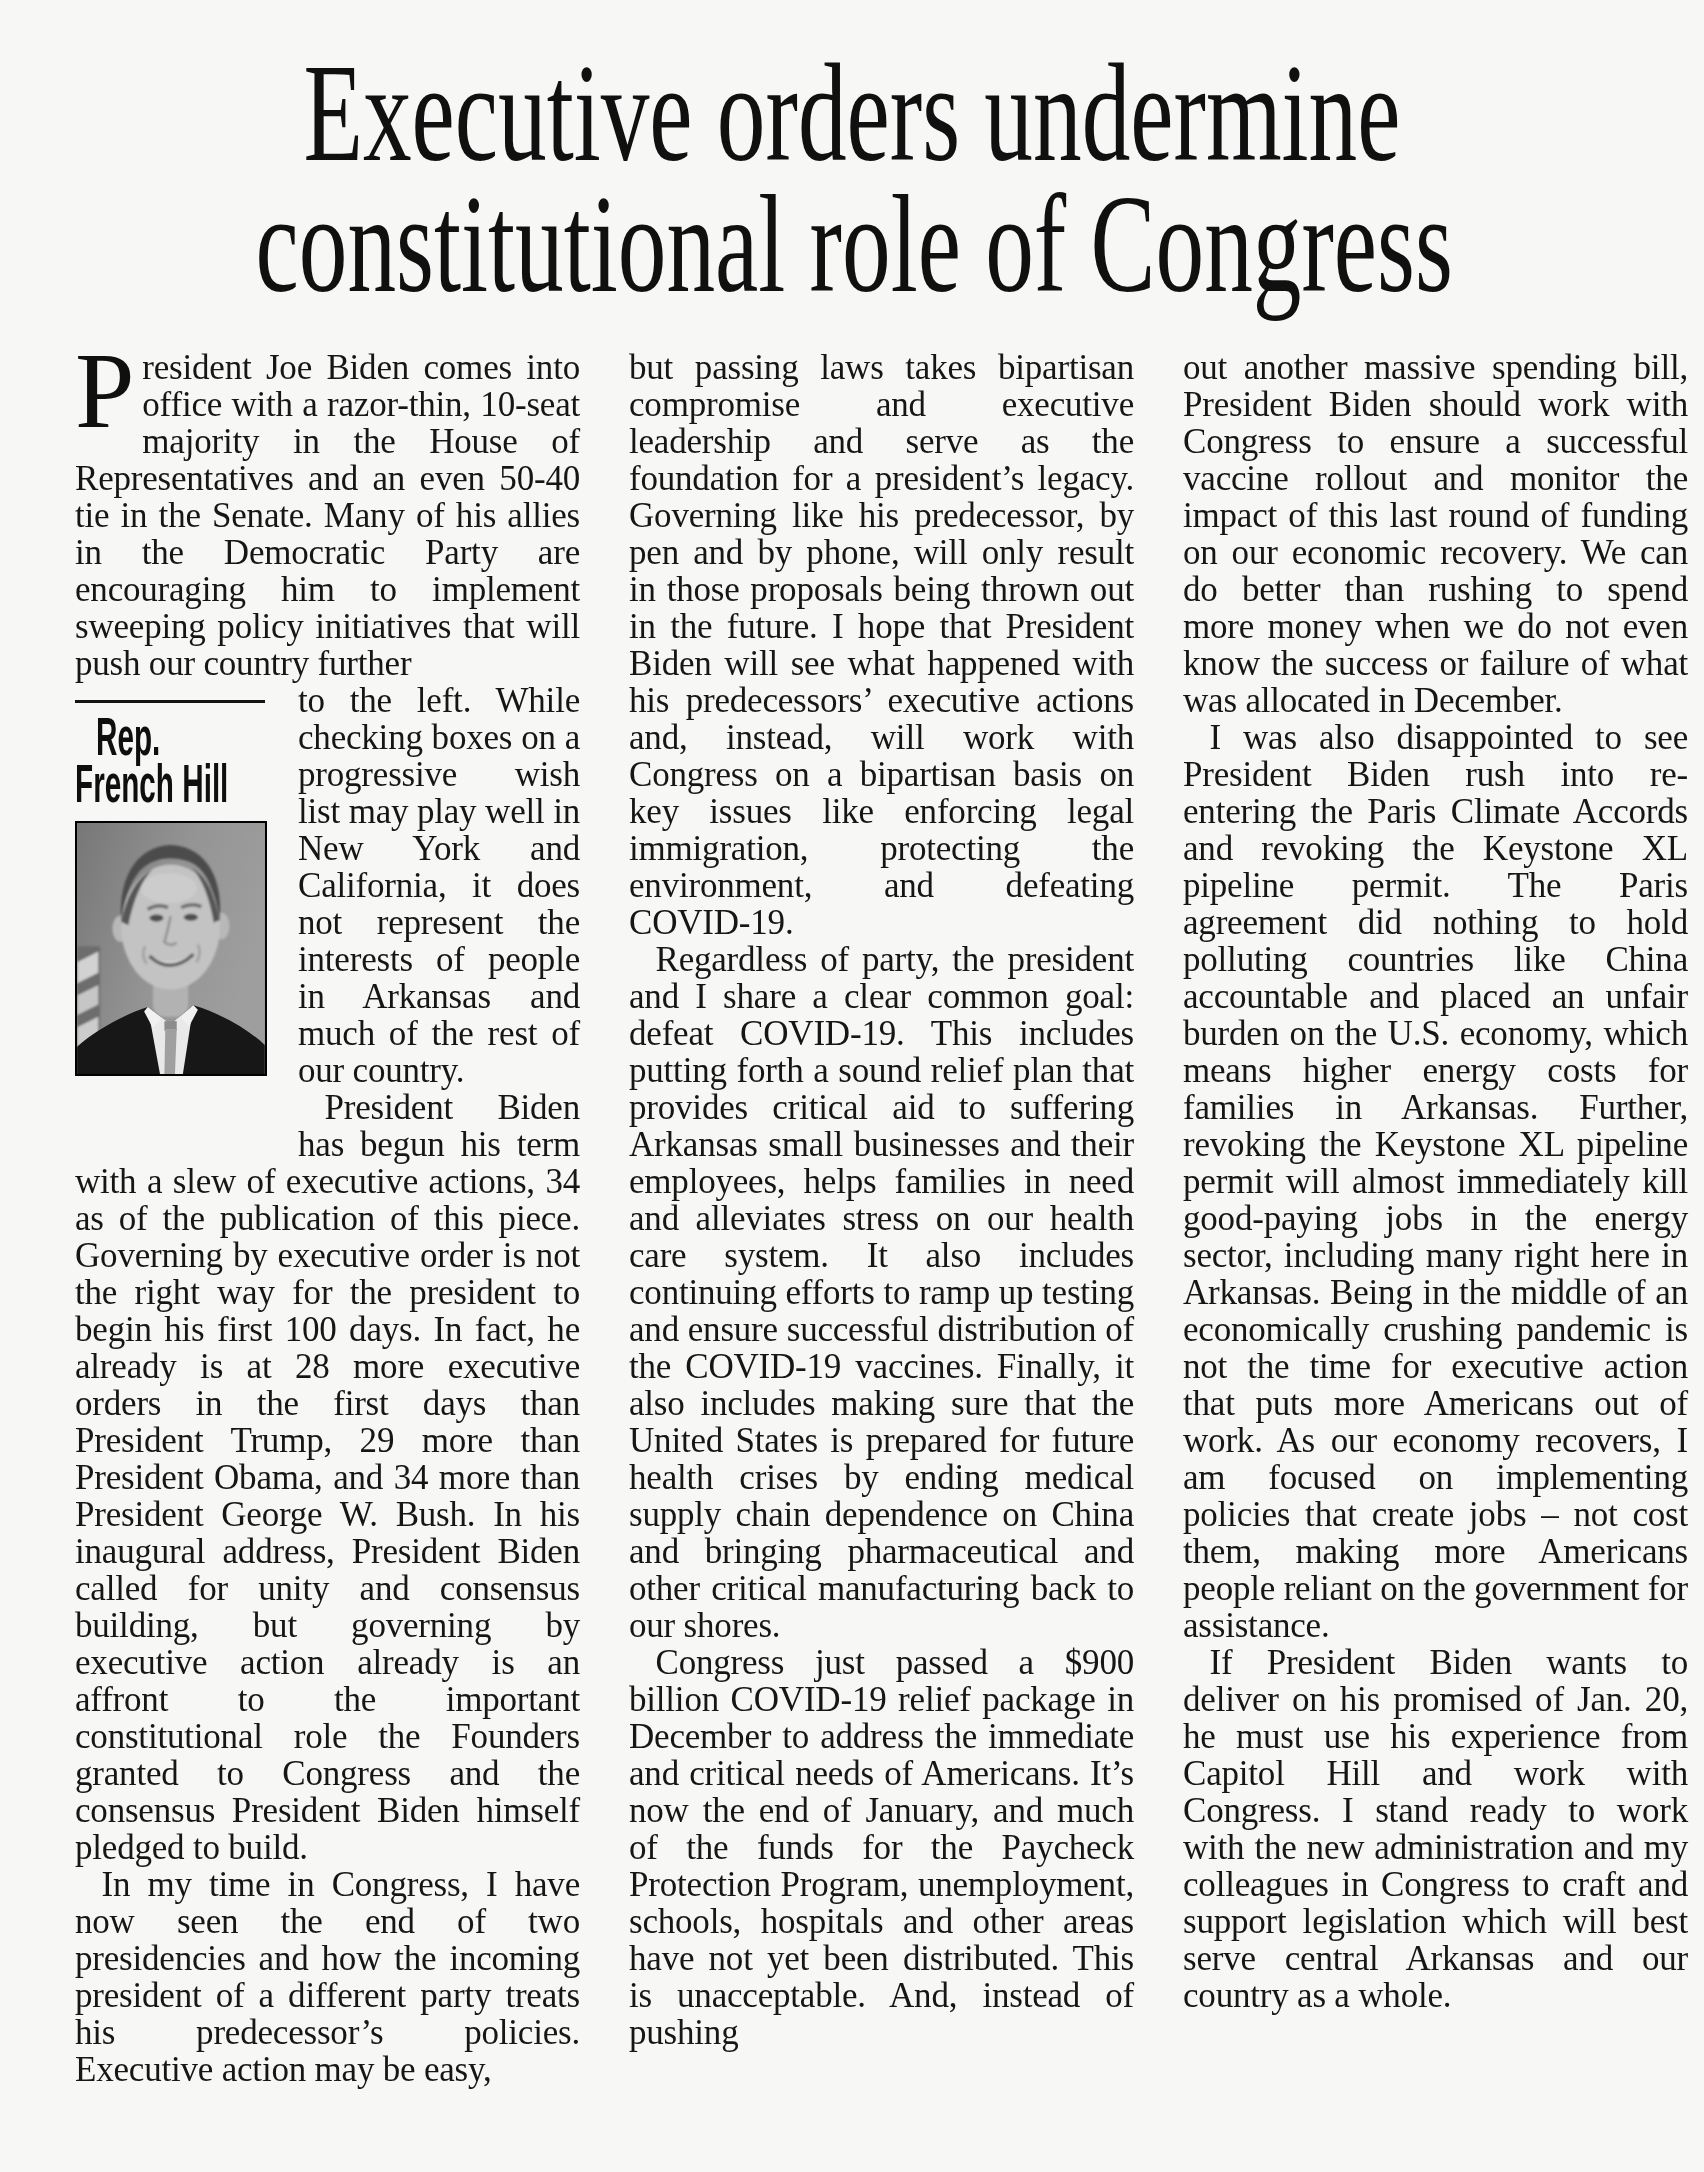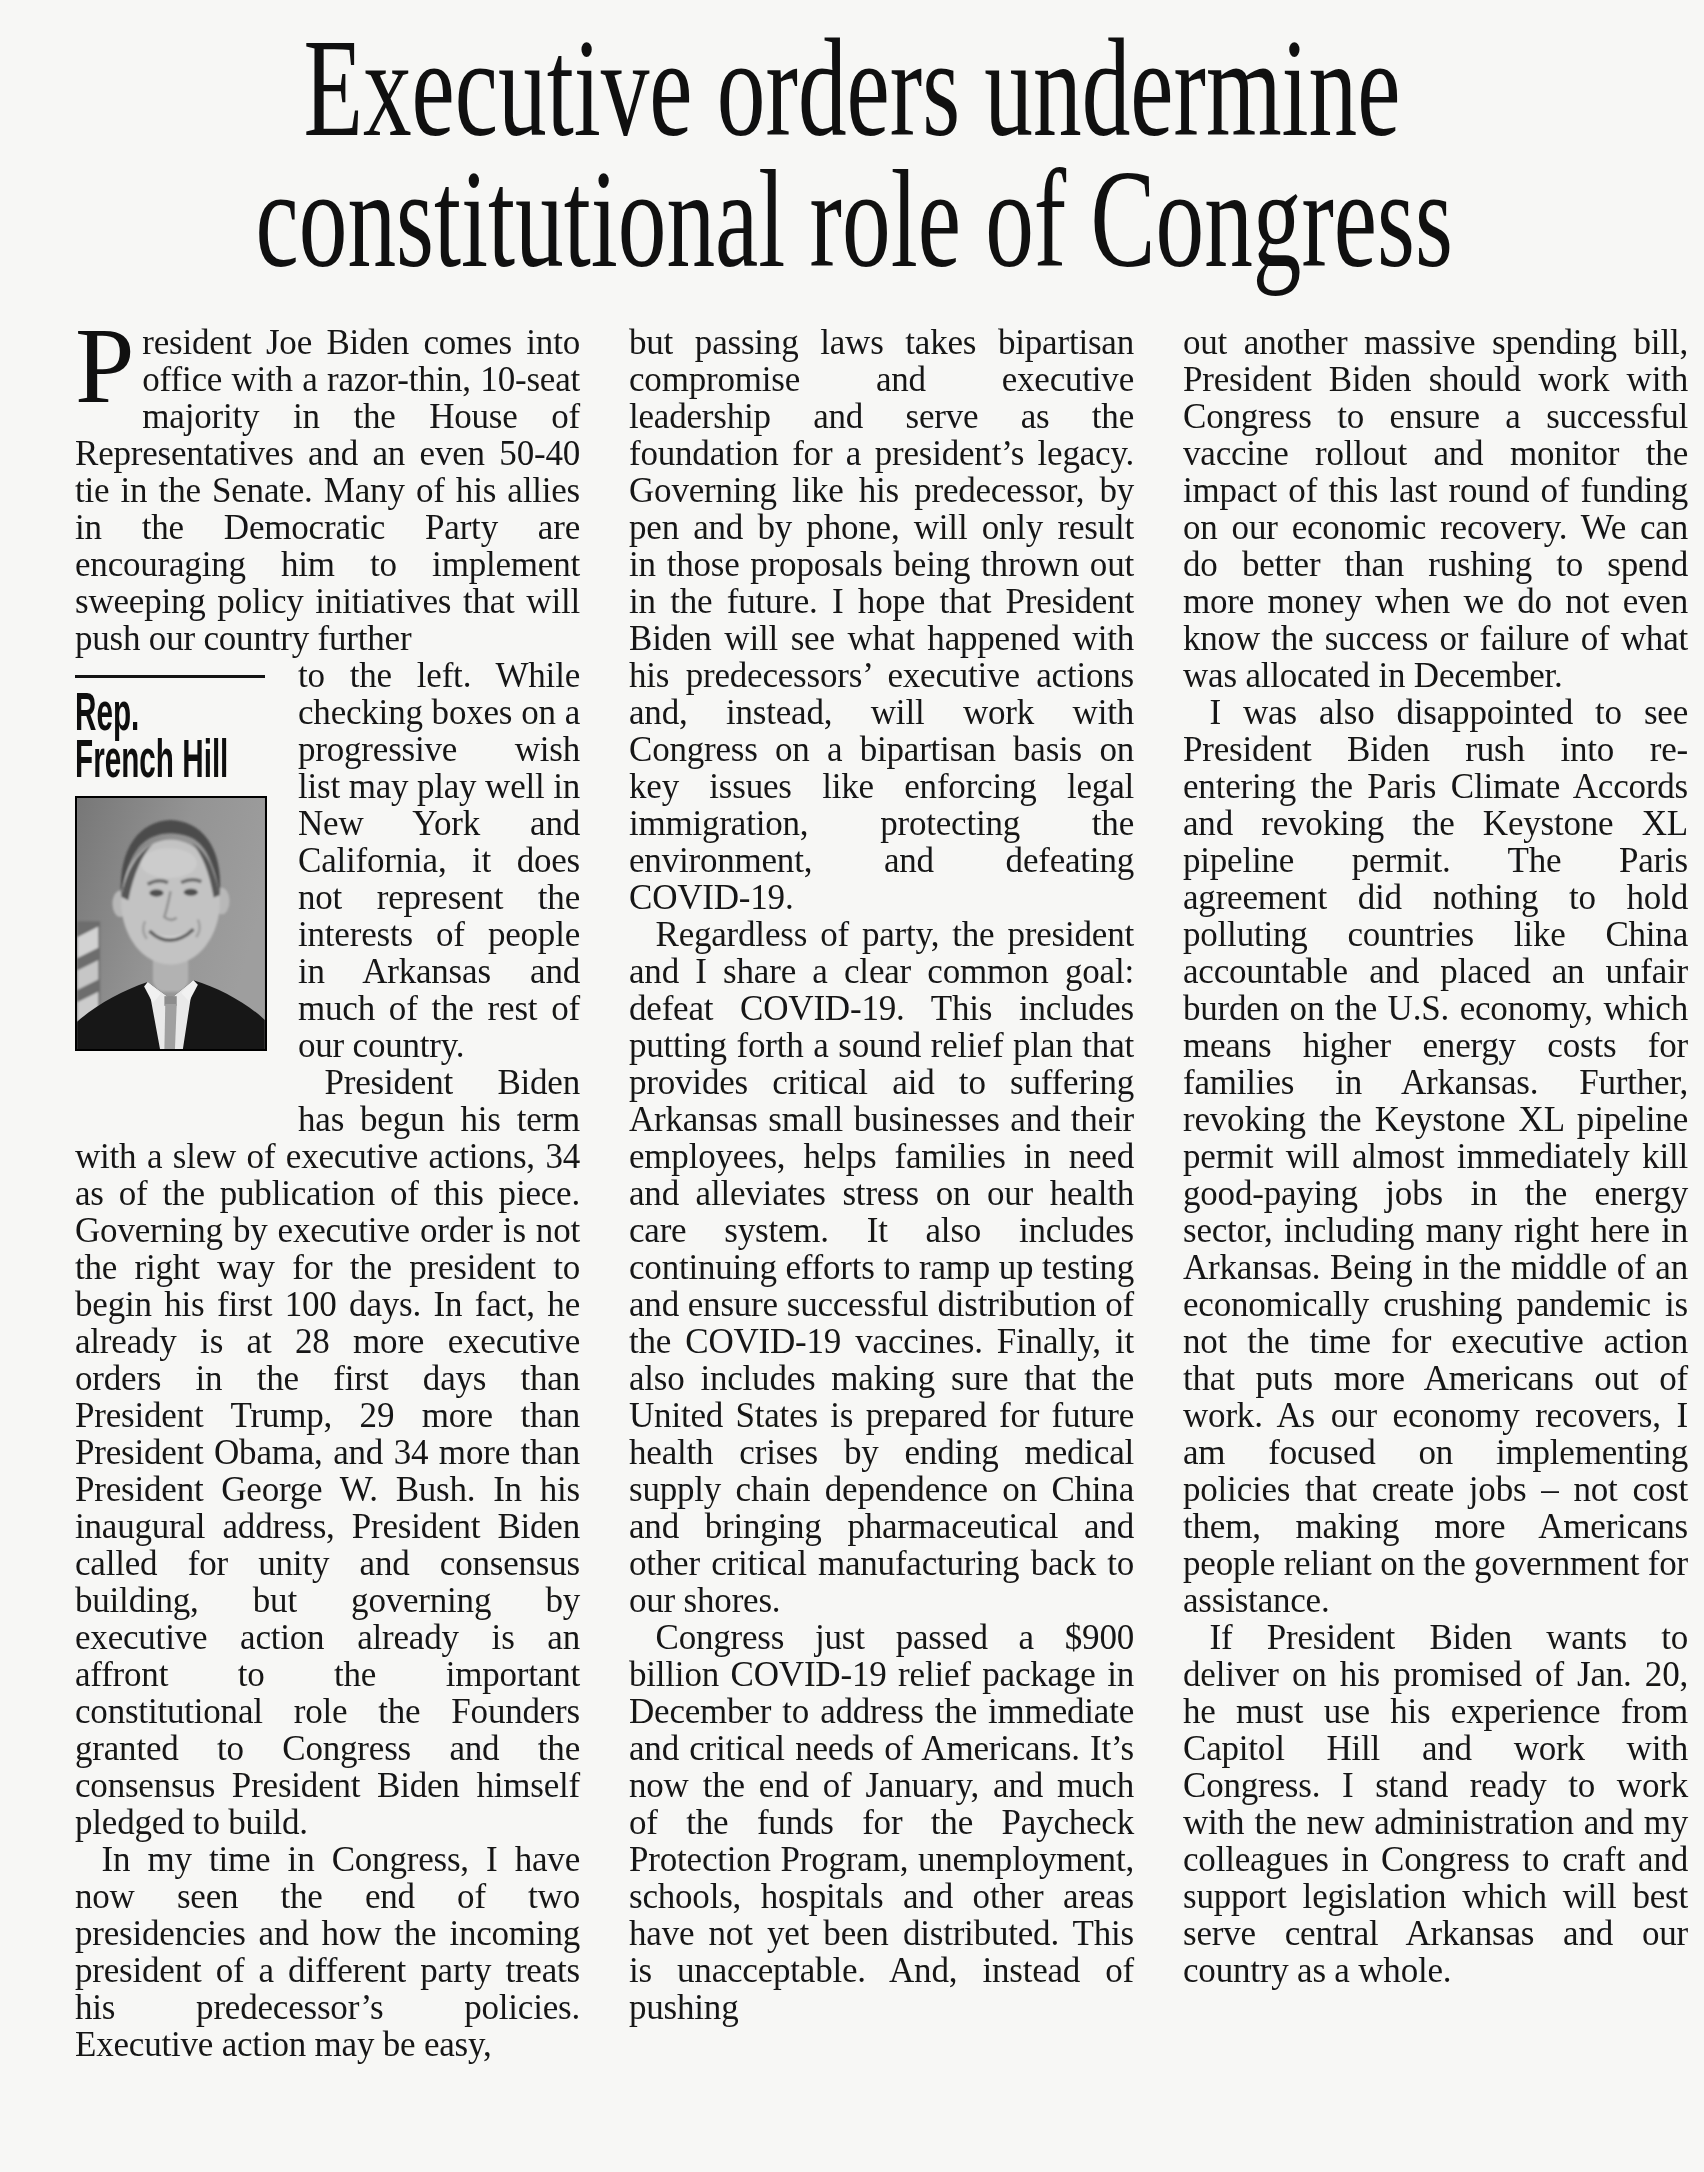--- a/index.html
+++ b/index.html
@@ -9,20 +9,21 @@
     overflow:hidden;
     position:relative;
     font-family:"Liberation Serif", serif;
     color:#161616;
   }
   
   .headline{
     padding-top:23px;
     text-align:center;
     margin-bottom:39px;
+    margin-top:25px;
   }
   .headline .hl-line{
     display:block;
     font-size:139px;
     line-height:131px;
     font-weight:400;
     white-space:nowrap;
     transform:scaleX(0.70);
     transform-origin:center top;
     color:#101010;
@@ -52,20 +53,21 @@
     font-size:107px;
     line-height:75px;
     padding:5.3px 8px 0 0;
     color:#101010;
   }
   
   .byline-float{
     float:left;
     width:190px;
     margin:17.6px 33px 53px 0;
+    text-align:center;
   }
   .byline-rule{
     border:0;
     border-top:3.5px solid #141414;
     margin:0 0 10.6px 0;
     width:190px;
   }
   .byline-line{
     font-family:"Liberation Sans", sans-serif;
     font-weight:bold;

